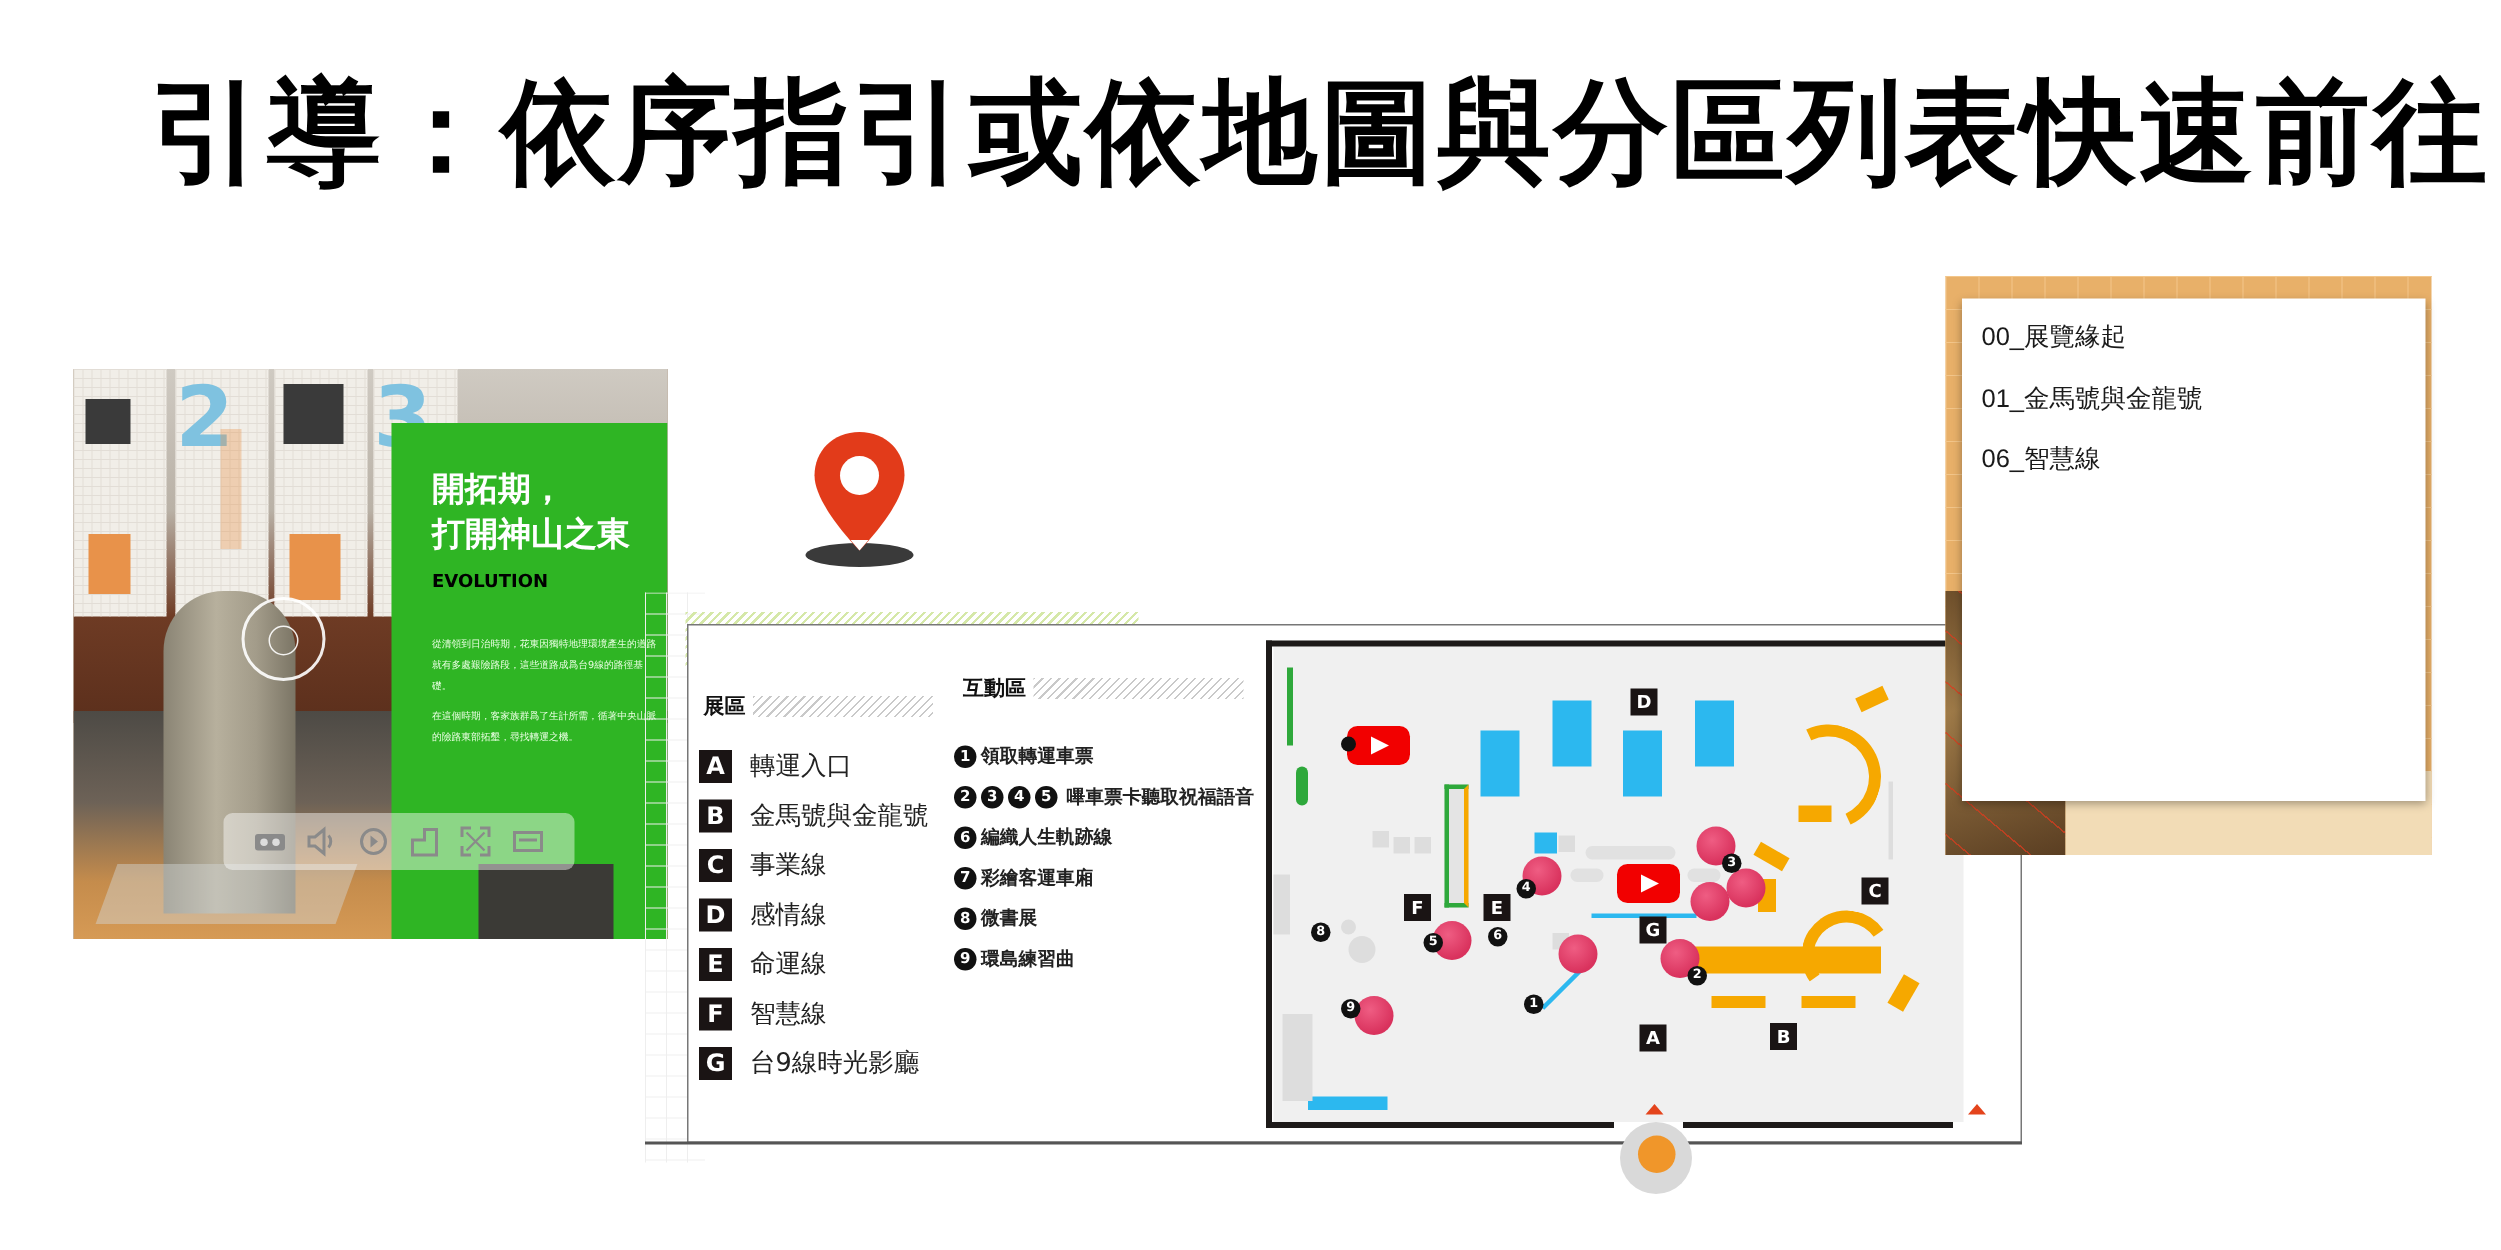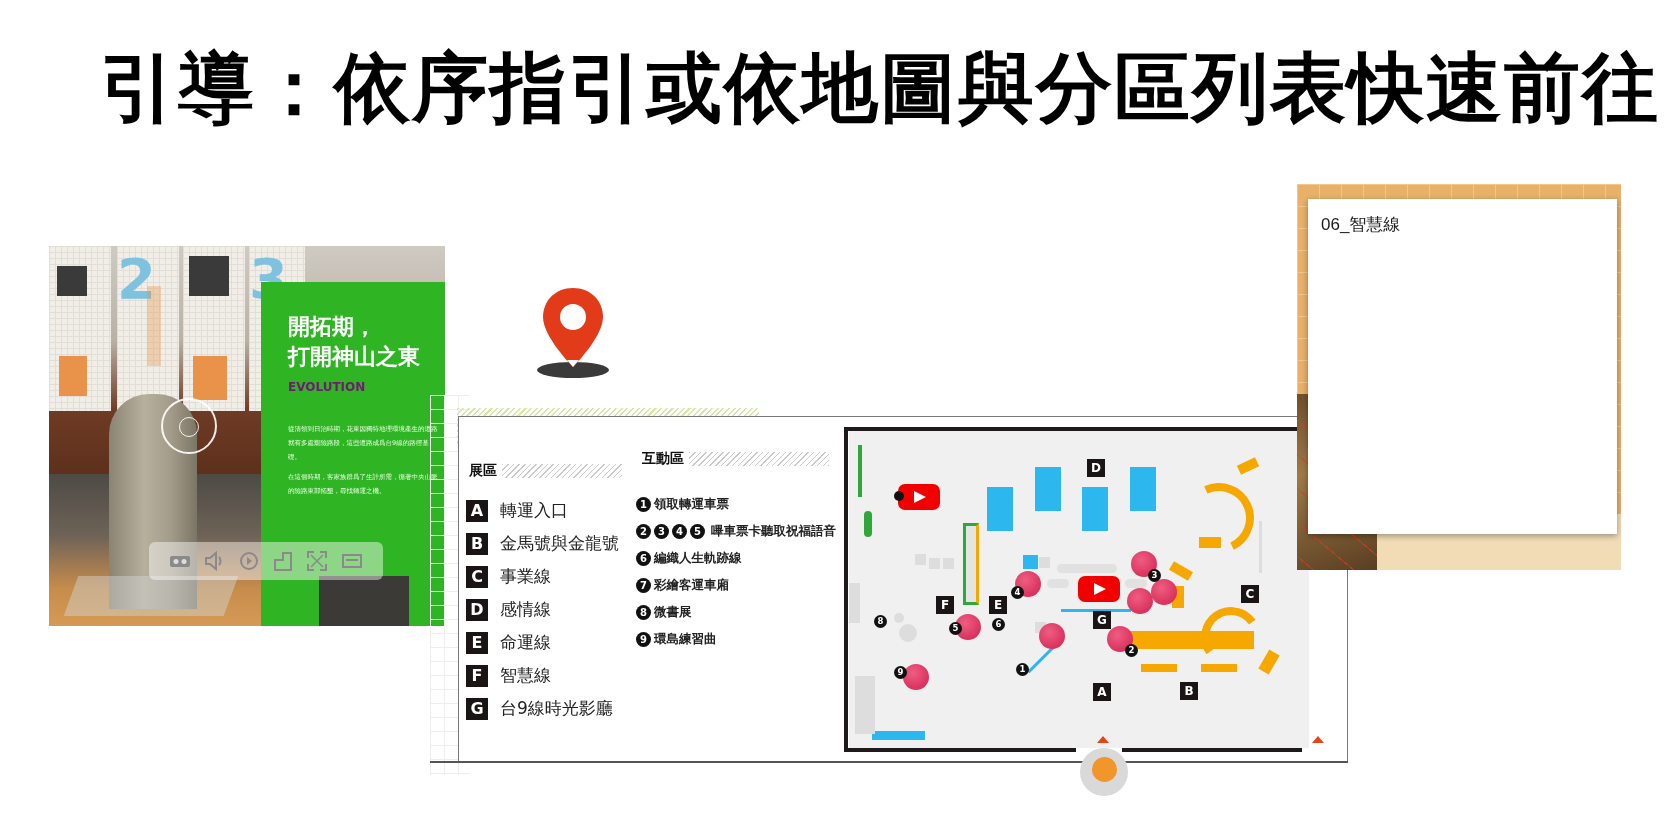--- a/index.html
+++ b/index.html
@@ -28,21 +28,21 @@
   .pano .banner .blk { position:absolute; background:#3a3a3a; }
   .pano .banner .org { position:absolute; background:#e8924a; }
   .pano .banner .blu { position:absolute; color:#7fc2e0; font-size:56px; font-weight:bold; font-family:"DejaVu Sans",sans-serif; }
   .pano .stele { position:absolute; left:60px; top:148px; width:88px; height:215px;
     background: linear-gradient(90deg,#8a8474 0%,#b7b09d 40%,#a39c8a 70%,#7b7565 100%);
     border-radius: 40px 40px 0 0; }
   .pano .stele-base { position:absolute; left:22px; top:330px; width:160px; height:40px;
     background: rgba(210,215,215,0.45); transform: skewX(-20deg); }
   .pano .green-board { position:absolute; left:212px; top:36px; width:184px; height:344px; background:#2fb524; }
   .pano .green-board .gb-title { position:absolute; left:27px; top:30px; color:#fff; font-size:22px; font-weight:bold; line-height:30px; white-space:pre; }
-  .pano .green-board .gb-sub { position:absolute; left:27px; top:98px; color:#701a75; font-size:12px; font-weight:bold; }
+  .pano .green-board .gb-sub { position:absolute; left:27px; top:98px; color:#000000; font-size:12px; font-weight:bold; }
   .pano .green-board .gb-body { position:absolute; left:27px; top:140px; width:150px; color:#eaffe3; font-size:6.5px; line-height:14px; }
   .pano .green-board .gb-body p { margin-bottom:6px; }
   .pano .dark-block { position:absolute; left:270px; top:330px; width:90px; height:50px; background:#3b3a36; }
   .pano .hotspot-ring { position:absolute; left:112px; top:152px; width:56px; height:56px; border:2px solid rgba(255,255,255,0.9); border-radius:50%; }
   .pano .hotspot-dot { position:absolute; left:130px; top:171px; width:20px; height:20px; border:1.5px solid rgba(255,255,255,0.9); border-radius:50%; }
   .pano .controls { position:absolute; left:100px; top:296px; width:234px; height:38px; background:rgba(255,255,255,0.45); border-radius:6px;
     display:flex; align-items:center; justify-content:space-around; padding:0 14px; }
   .pano .controls .ctl { width:22px; height:22px; color:rgba(120,120,120,0.85); font-size:20px; line-height:22px; text-align:center; }
 
   
@@ -350,14 +350,16 @@
 <div class="hline"></div>
 <div class="orange-knob"></div>
 
 <div class="dd-bg">
   <div class="mapimg"></div>
   <div class="beige"></div>
 </div>
 <div class="tri" style="left:1328px;top:573px;border-left:5px solid transparent;border-right:5px solid transparent;border-bottom:0;border-top:0;"></div>
 
 <div class="dropdown">
+  <div class="dd-item"><span>00_展覽緣起</span></div>
+  <div class="dd-item"><span>01_金馬號與金龍號</span></div>
   <div class="dd-item"><span>06_智慧線</span></div>
 </div>
 
 </body></html>

